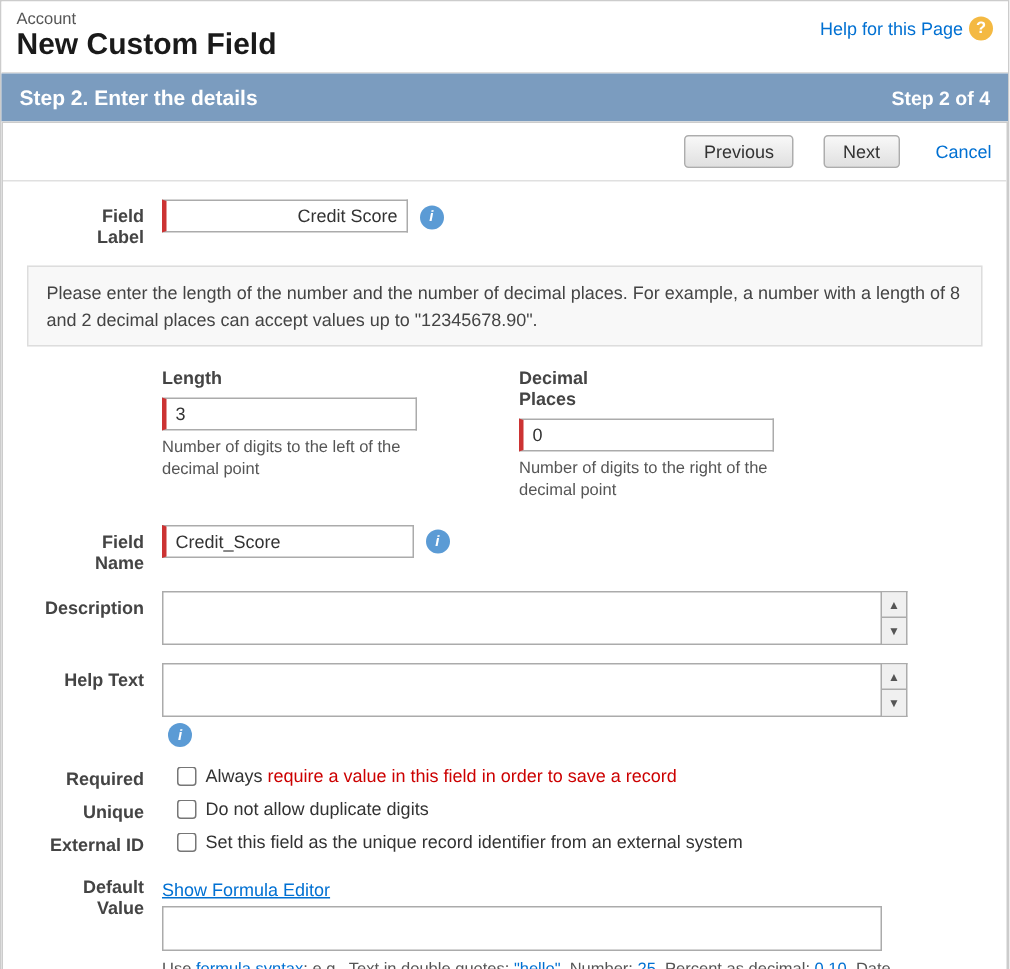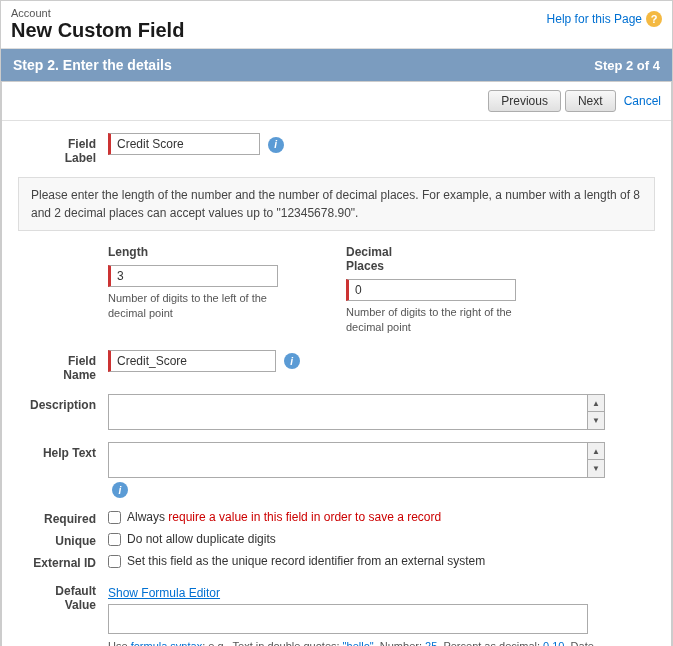--- a/index.html
+++ b/index.html
@@ -69,21 +69,21 @@
     .step-label { font-size: 14px; font-weight: bold; }
     .step-count { font-size: 13px; font-weight: bold; }
 
     
     .toolbar {
       display: flex;
       justify-content: flex-end;
       align-items: center;
       padding: 8px 10px;
       border-bottom: 1px solid #e0e0e0;
-      gap: 4px;
+      gap: 20px;
     }
     .btn {
       padding: 3px 12px;
       font-size: 12px;
       border: 1px solid #adadad;
       background: linear-gradient(to bottom, #f8f8f8, #e0e0e0);
       color: #333;
       cursor: pointer;
       border-radius: 3px;
     }
@@ -223,20 +223,21 @@
       color: #555;
       padding: 0;
     }
     .scroll-btn:last-child { border-bottom: none; }
 
     
     .checkbox-row {
       display: flex;
       align-items: flex-start;
       margin-bottom: 6px;
+      gap: 10px;
     }
     .checkbox-label-col {
       width: 90px;
       text-align: right;
       padding-right: 12px;
       font-size: 12px;
       font-weight: bold;
       color: #444;
       padding-top: 2px;
       flex-shrink: 0;
@@ -324,21 +325,21 @@
       <a class="cancel-link">Cancel</a>
     </div>
 
     <div class="form-area">
 
       <div class="field-row">
         <div class="field-label-col">
           <span class="label-text">Field<br>Label</span>
         </div>
         <div class="field-content-col">
-          <input type="text" class="input-with-border-left" style="width: 152px;" value="Credit Score">
+          <input type="text" class="input-with-border-left" style="width: 164px; text-align: right;" value="Credit Score">
           <span class="info-i">i</span>
         </div>
       </div>
 
       <div class="info-box">
         <span>Please enter the length of the number and the number of decimal places. For example, a number with a length of 8 and 2 decimal places can accept values up to "12345678.90".</span>
       </div>
 
       <div class="two-col-row">
 

